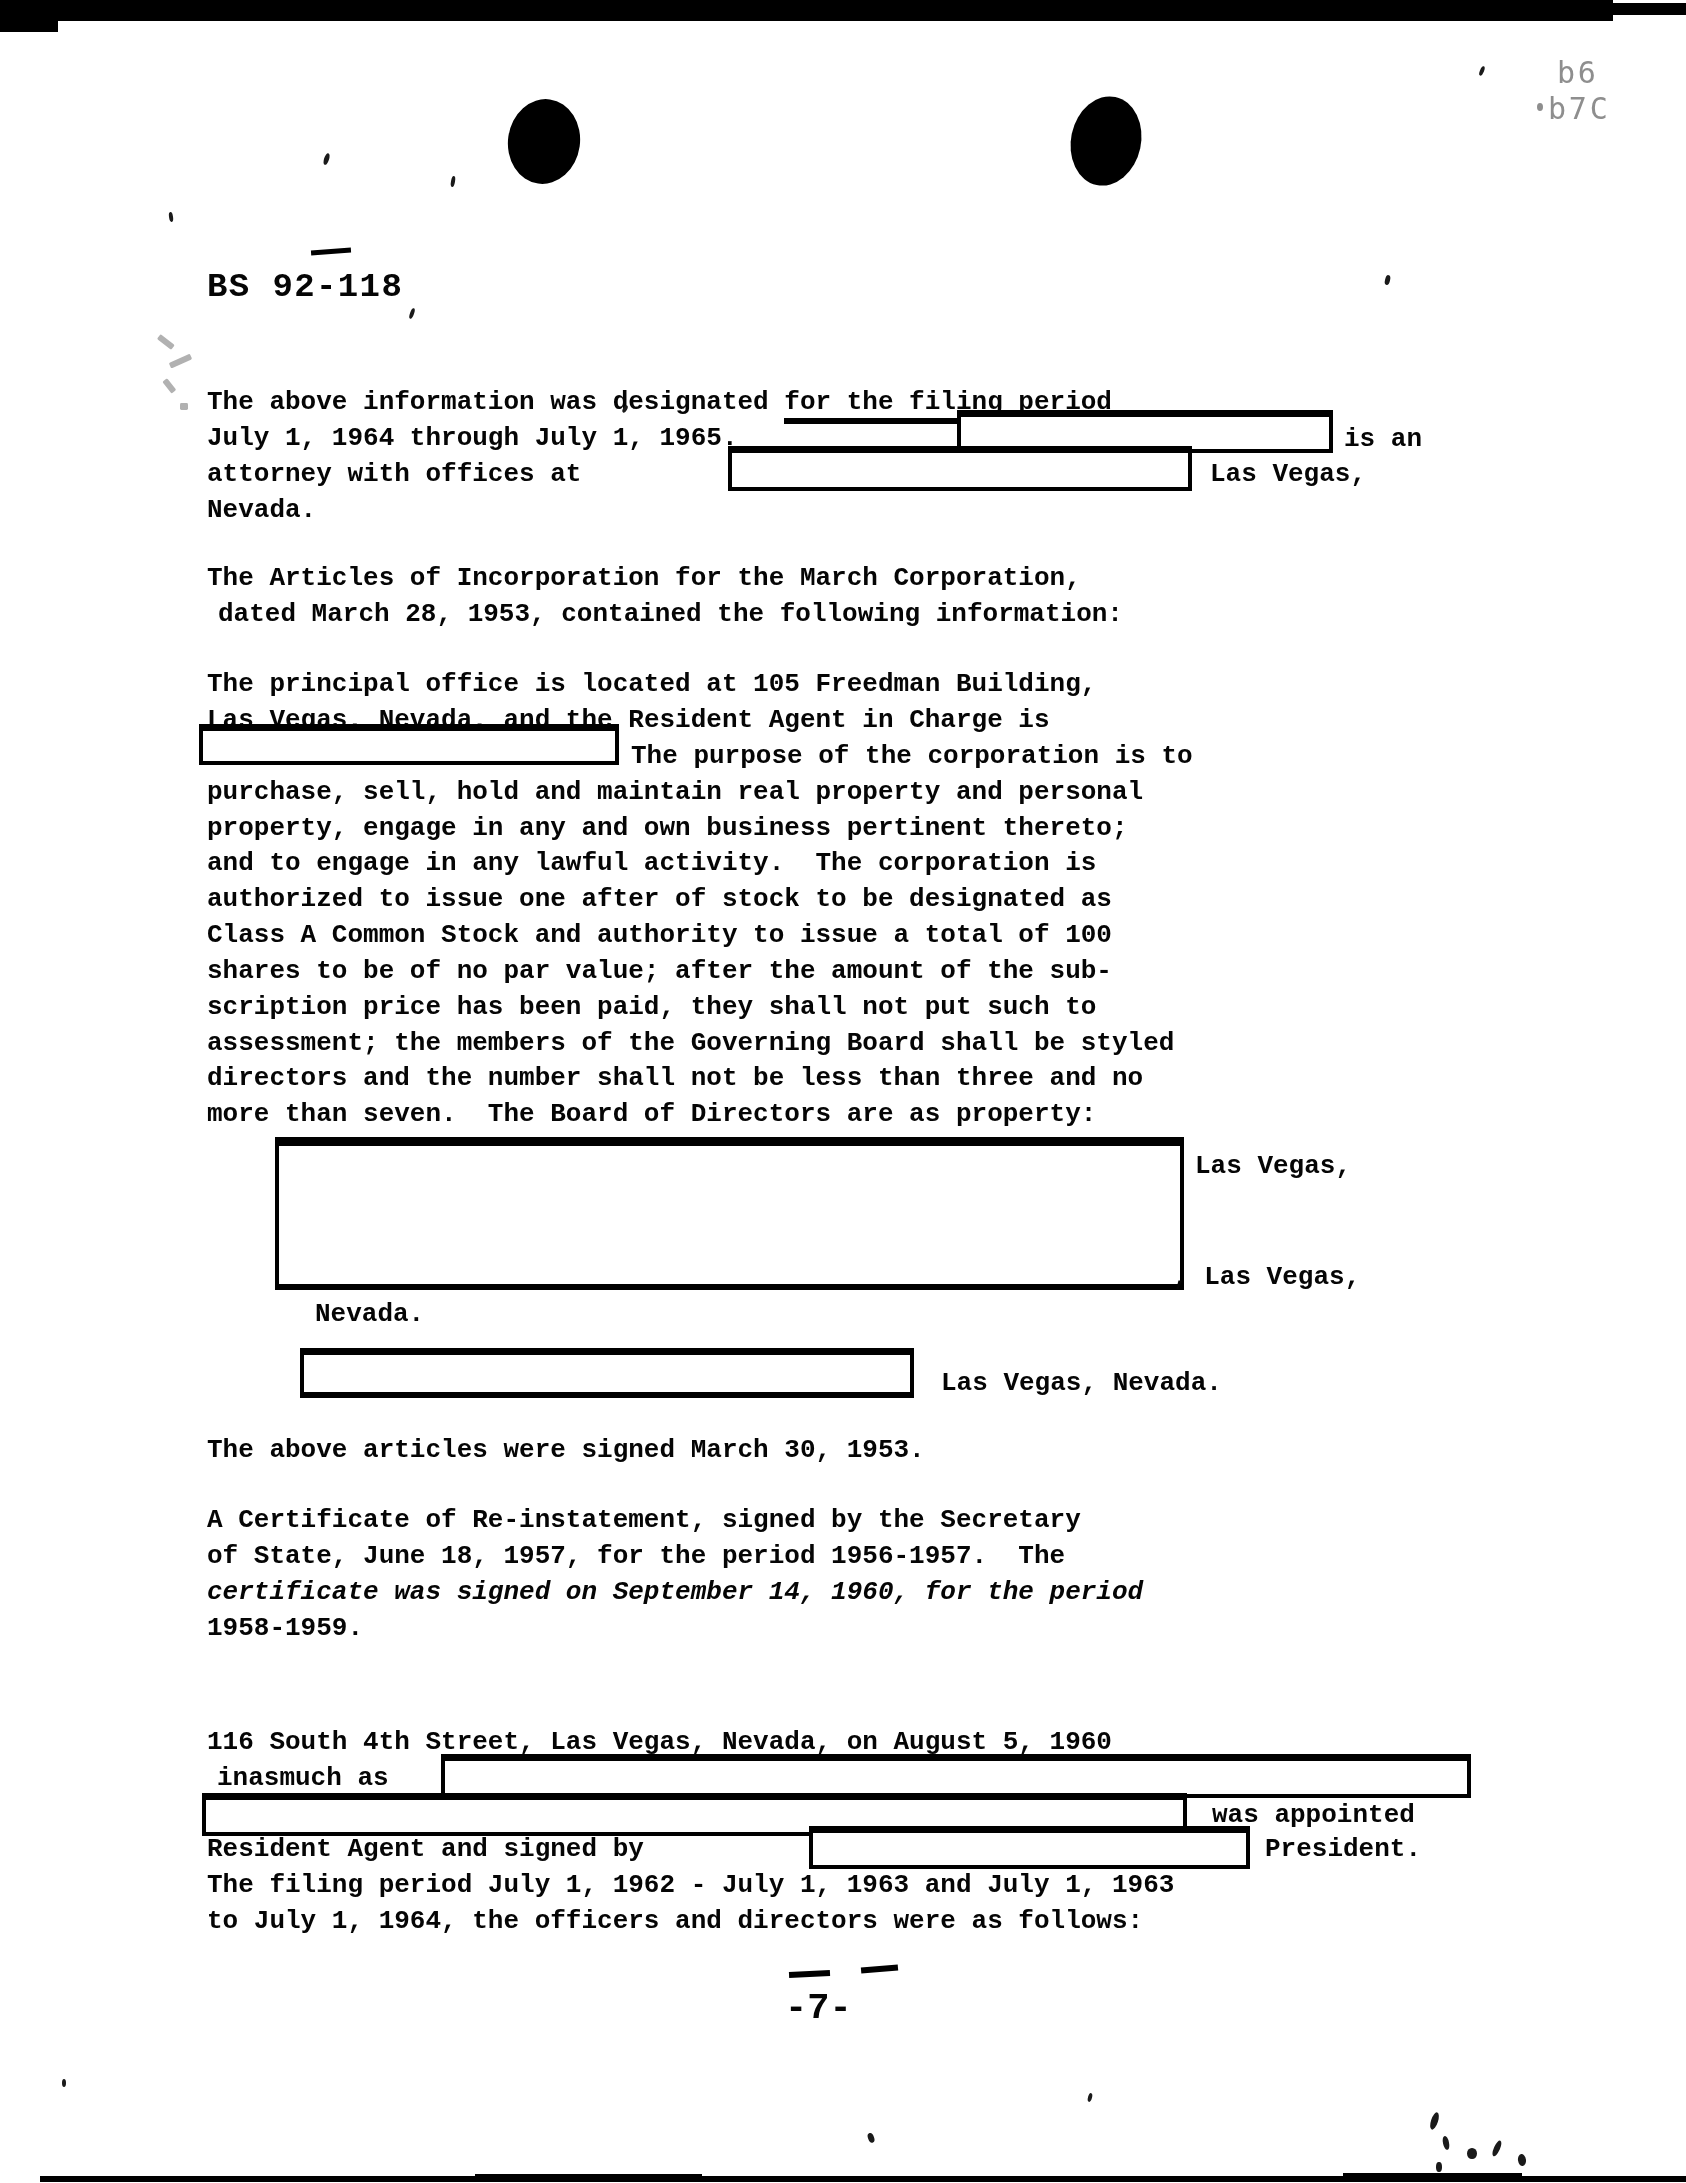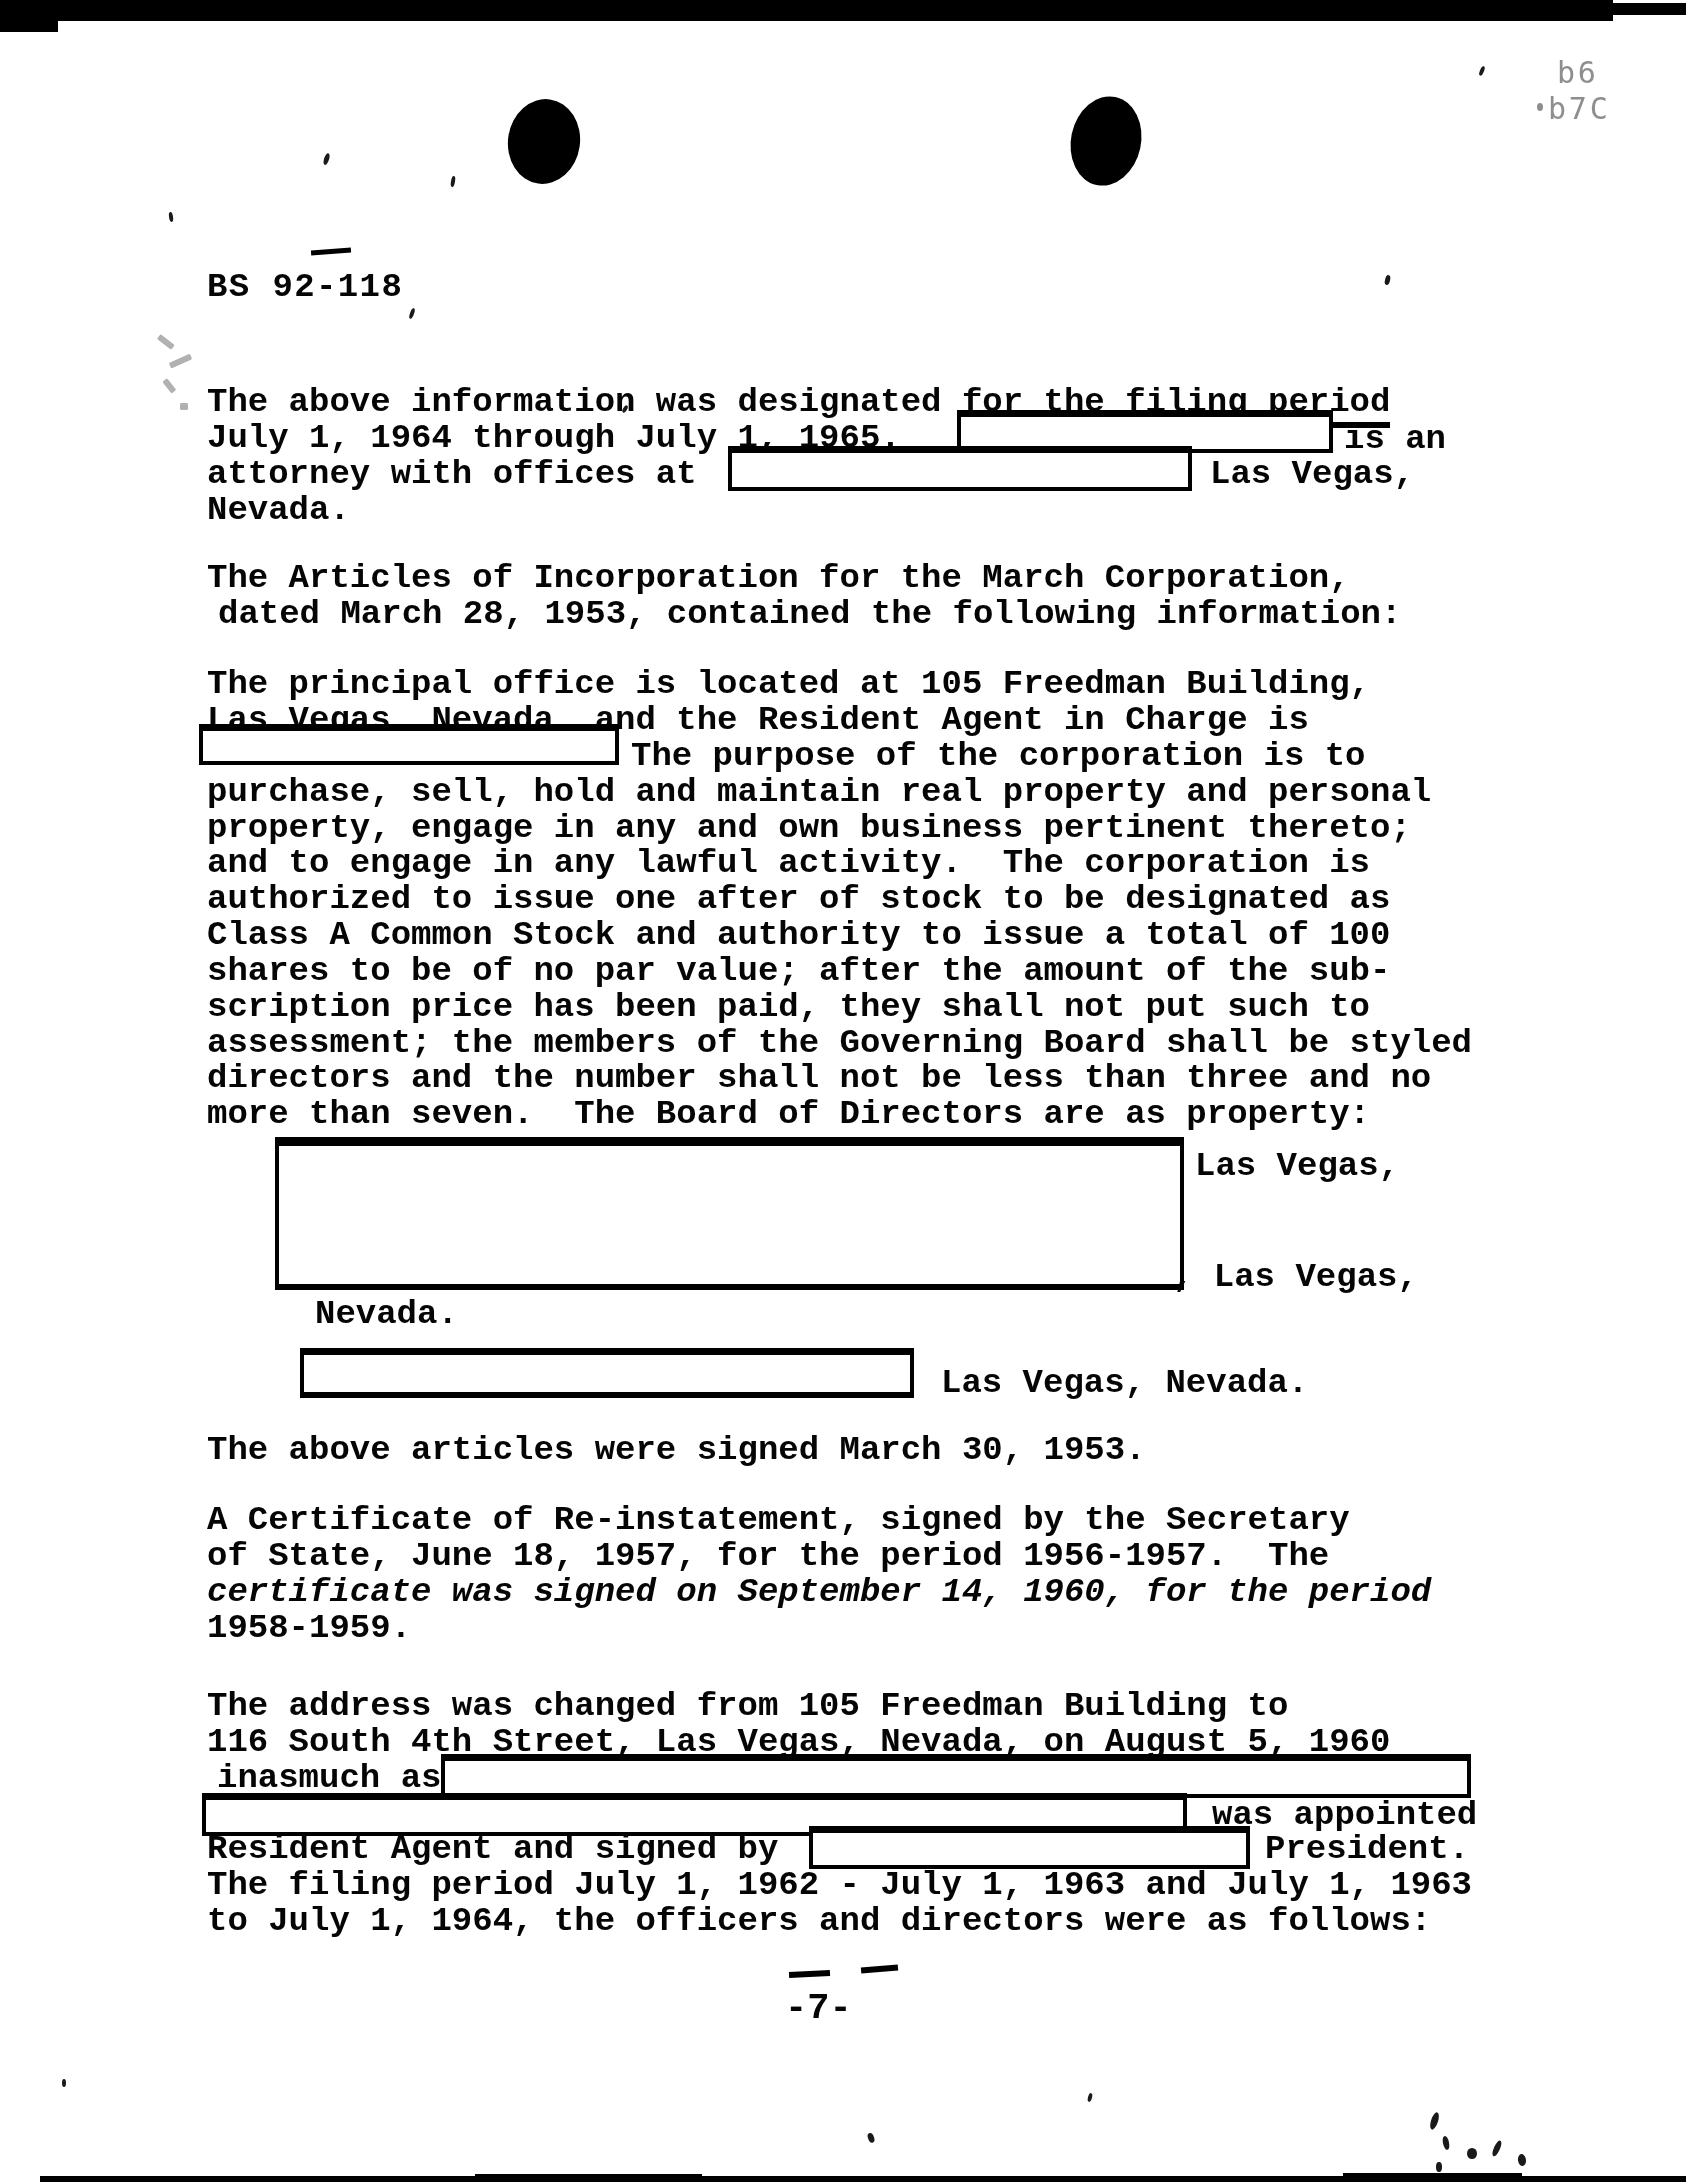--- a/index.html
+++ b/index.html
@@ -3,21 +3,21 @@
 <meta charset="utf-8">
 <style>
   html,body { margin:0; padding:0; background:#e8e8e8; }
   .page {
     position:relative; width:1687px; height:2183px;
     background:#ffffff; overflow:hidden;
     font-family:"Liberation Mono","DejaVu Sans Mono",monospace;
   }
   .ln {
     position:absolute; white-space:pre; color:#050505;
-    font-weight:700; font-size:34px; line-height:36px;
+    font-weight:700; font-size:26px; line-height:36px;
     font-family:"Liberation Mono","DejaVu Sans Mono",monospace;
   }
   .hdr { font-size:34px; letter-spacing:1.4px; }
   .pgnum { font-size:37px; }
   .u { border-bottom:6.2px solid #000; padding-bottom:0.7px; }
   .rbox {
     position:absolute; box-sizing:border-box; background:#fff;
     border:4.1px solid #000; border-top-width:7.6px;
   }
   .rbox-big { border-width:4.8px; border-top-width:9.6px; border-bottom-width:6.9px; }
@@ -89,21 +89,20 @@
   <div class="rbox" style="left:300px;top:1348px;width:614px;height:50px;border-bottom-width:6.2px;"></div>
   <div class="ln" style="left:941px;top:1365px;">Las Vegas, Nevada.</div>
 
   <div class="ln" style="left:207px;top:1432px;">The above articles were signed March 30, 1953.</div>
 
   <div class="ln" style="left:207px;top:1502px;">A Certificate of Re-instatement, signed by the Secretary</div>
   <div class="ln" style="left:207px;top:1538px;">of State, June 18, 1957, for the period 1956-1957.  The</div>
   <div class="ln" style="left:207px;top:1574px;font-style:italic;">certificate was signed on September 14, 1960, for the period</div>
   <div class="ln" style="left:207px;top:1610px;">1958-1959.</div>
 
-  <div class="ln" style="left:207px;top:1688px;">The address was changed from 105 Freedman Building to</div>
   <div class="ln" style="left:207px;top:1724px;">116 South 4th Street, Las Vegas, Nevada, on August 5, 1960</div>
   <div class="rbox" style="left:441px;top:1754px;width:1030px;height:44px;"></div>
   <div class="ln" style="left:217px;top:1760px;">inasmuch as</div>
   <div class="rbox" style="left:202px;top:1793px;width:985px;height:43px;"></div>
   <div class="ln" style="left:1212px;top:1797px;">was appointed</div>
   <div class="rbox" style="left:809px;top:1826px;width:441px;height:43px;"></div>
   <div class="ln" style="left:207px;top:1831px;">Resident Agent and signed by</div>
   <div class="ln" style="left:1265px;top:1831px;">President.</div>
   <div class="ln" style="left:207px;top:1867px;">The filing period July 1, 1962 - July 1, 1963 and July 1, 1963</div>
   <div class="ln" style="left:207px;top:1903px;">to July 1, 1964, the officers and directors were as follows:</div>

